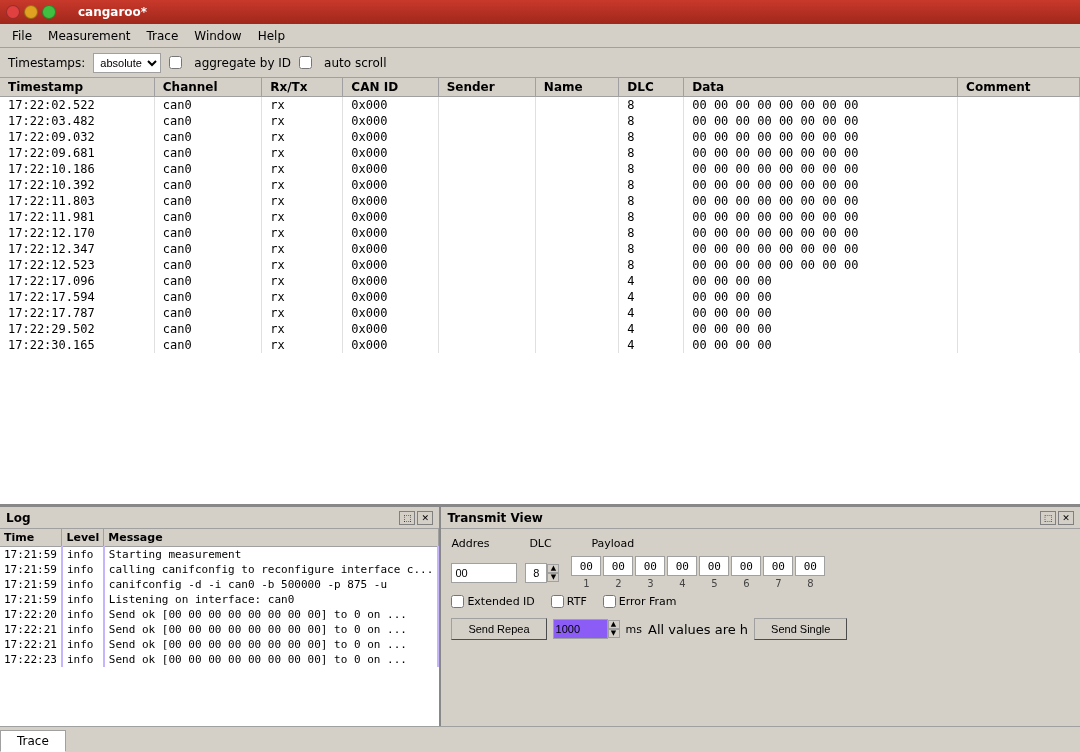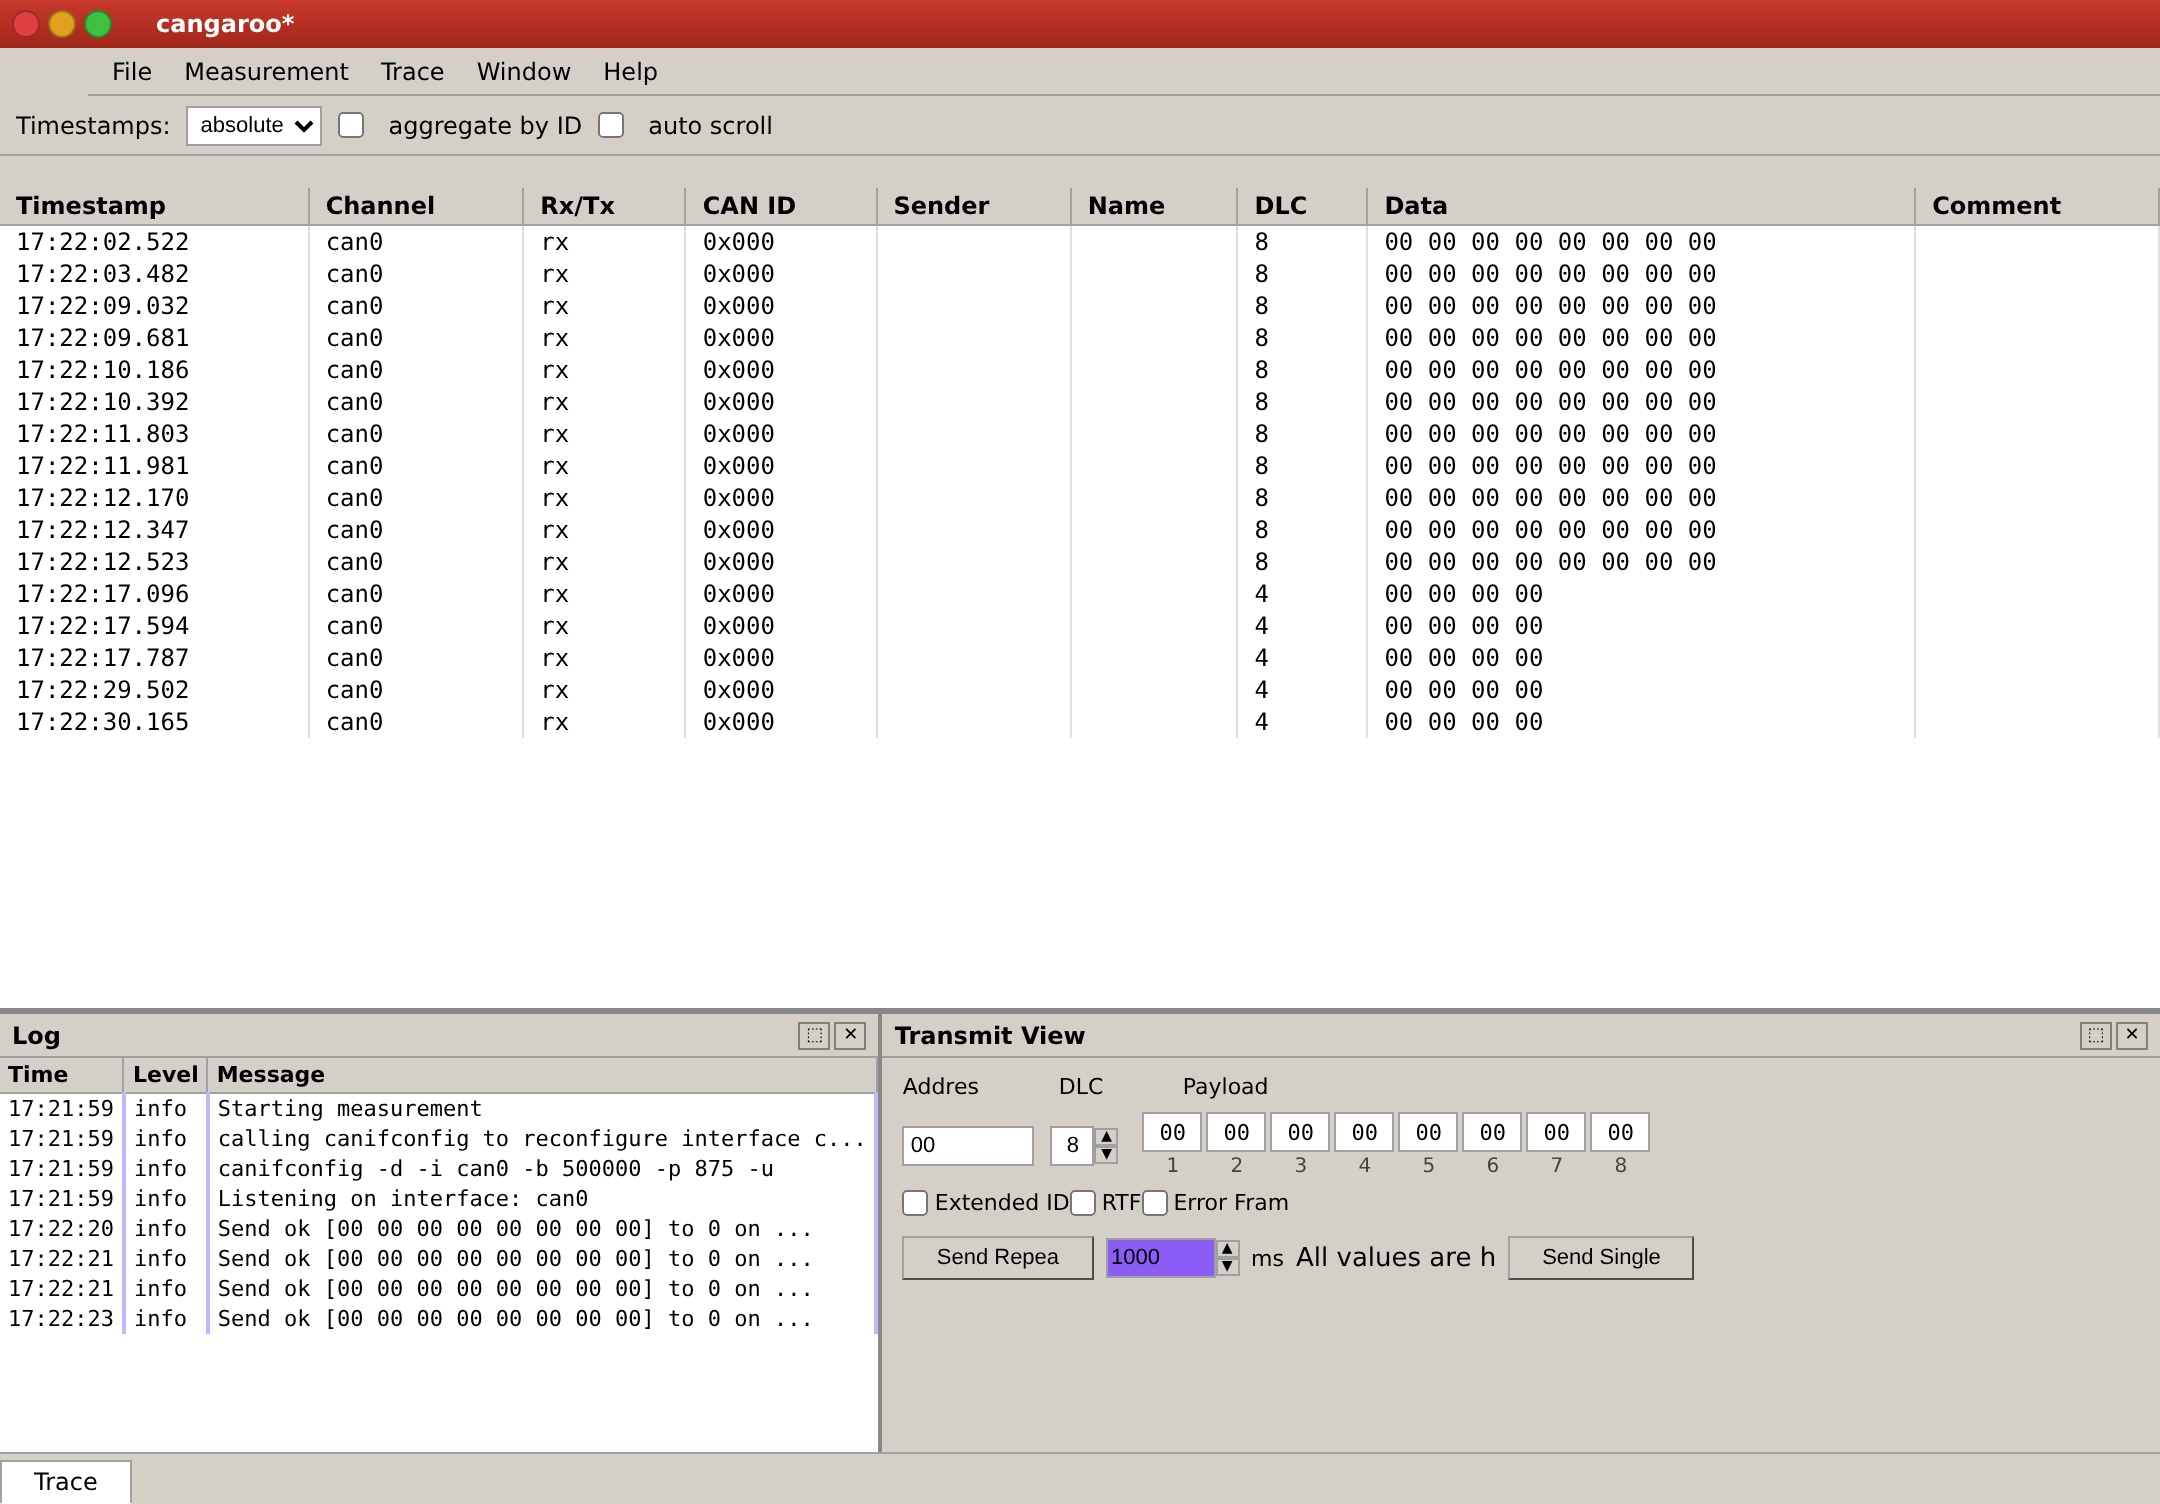--- a/index.html
+++ b/index.html
@@ -45,21 +45,20 @@
     }
 
     
     .menubar {
       background: #d4d0c8;
       height: 24px;
       display: flex;
       align-items: center;
       padding: 0 4px;
       border-bottom: 1px solid #a0a0a0;
-      margin-left: 44px;
     }
     .menubar-item {
       padding: 2px 8px;
       cursor: pointer;
       font-size: 12px;
     }
 
     
     .toolbar {
       background: #d4d0c8;
@@ -96,21 +95,20 @@
     }
 
     
     .trace-panel {
       flex: 1;
       background: #fff;
       overflow: hidden;
       display: flex;
       flex-direction: column;
       border-bottom: 2px solid #888;
-      margin-top: 16px;
     }
 
     .trace-table {
       width: 100%;
       border-collapse: collapse;
       font-size: 12px;
       font-family: 'DejaVu Sans Mono', 'Courier New', monospace;
     }
     .trace-table thead th {
       background: #d4d0c8;
@@ -243,20 +241,21 @@
     }
     .payload-num {
       font-size: 10px;
       text-align: center;
       width: 30px;
       color: #444;
     }
     .transmit-checkbox-row {
       display: flex;
       align-items: center;
+      gap: 16px;
     }
     .transmit-checkbox-label {
       display: flex;
       align-items: center;
       gap: 3px;
       font-size: 11px;
     }
     .transmit-bottom-row {
       display: flex;
       align-items: center;

